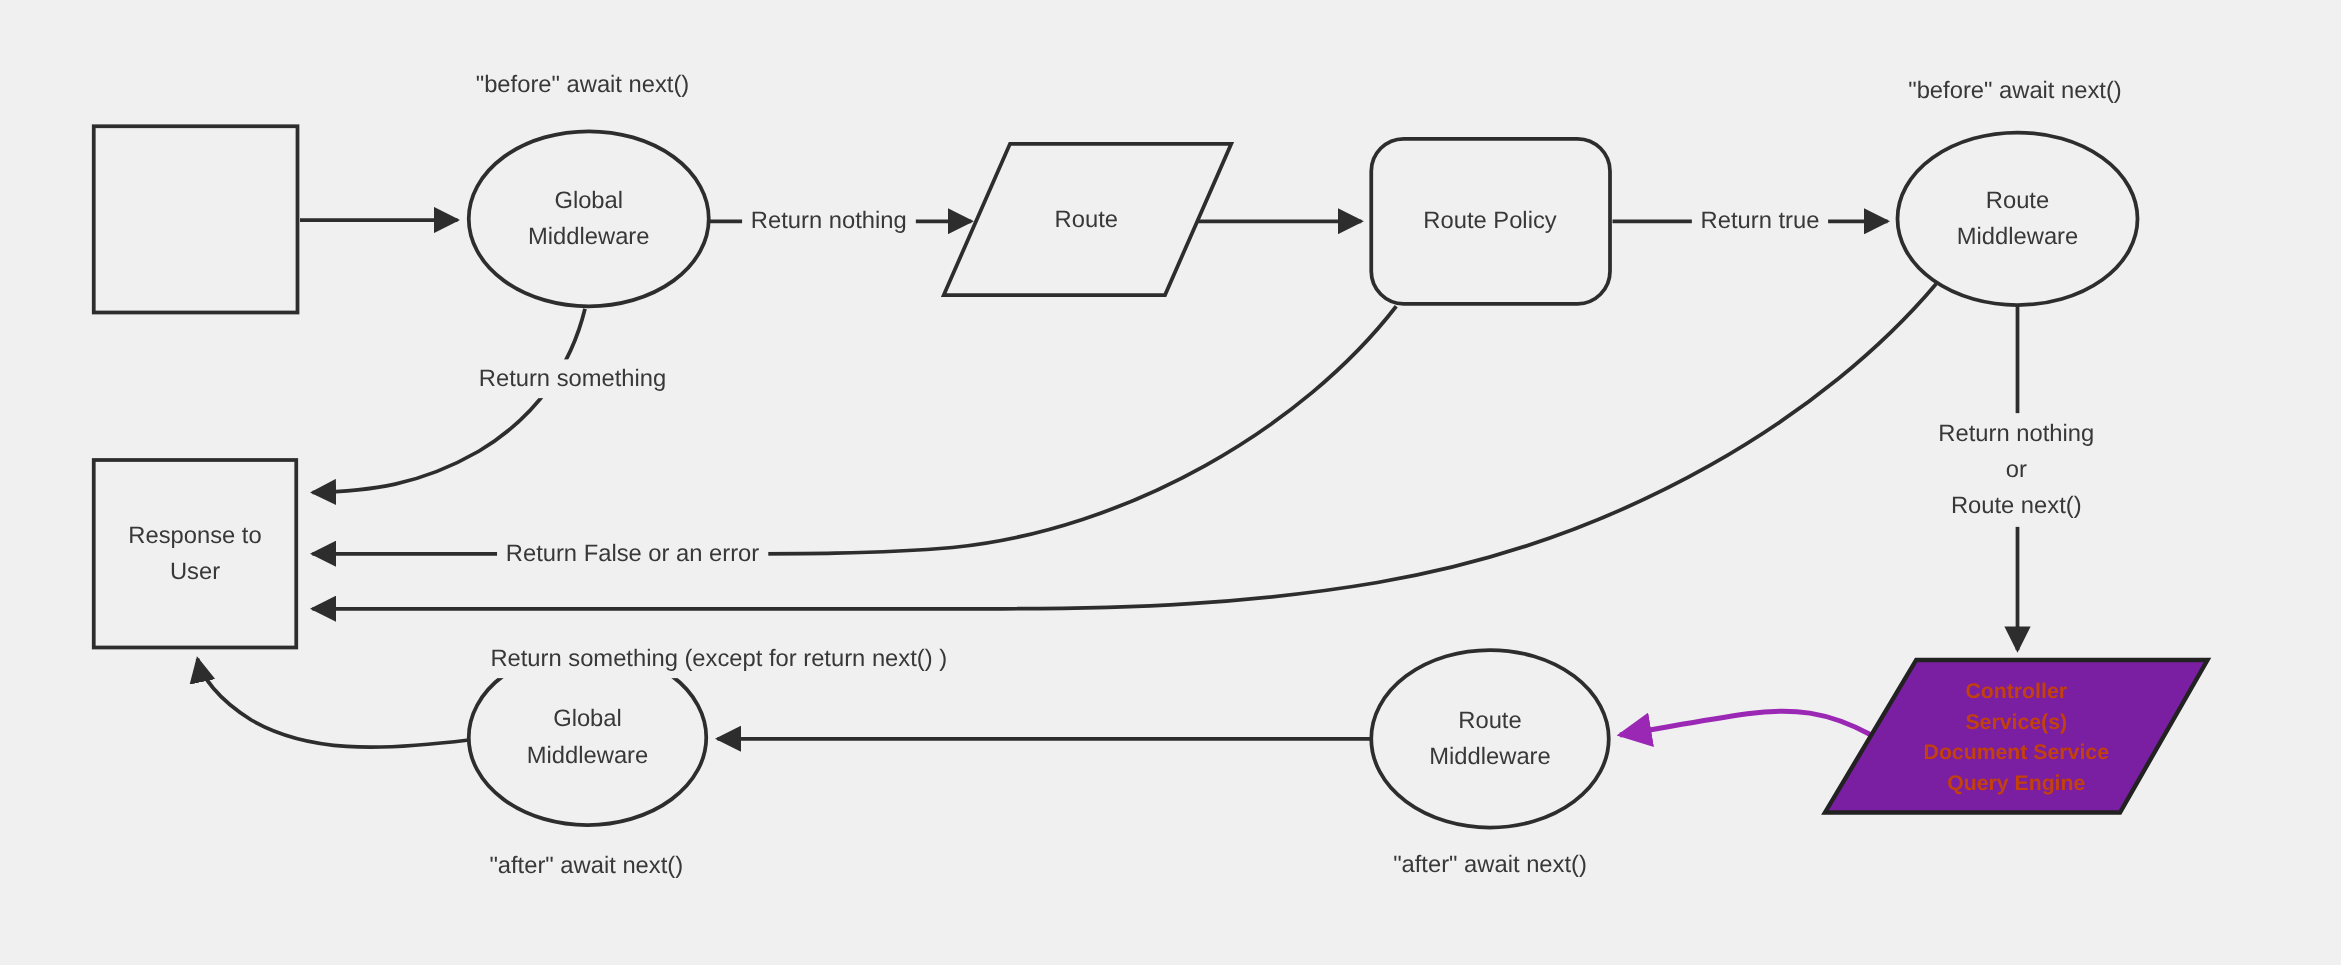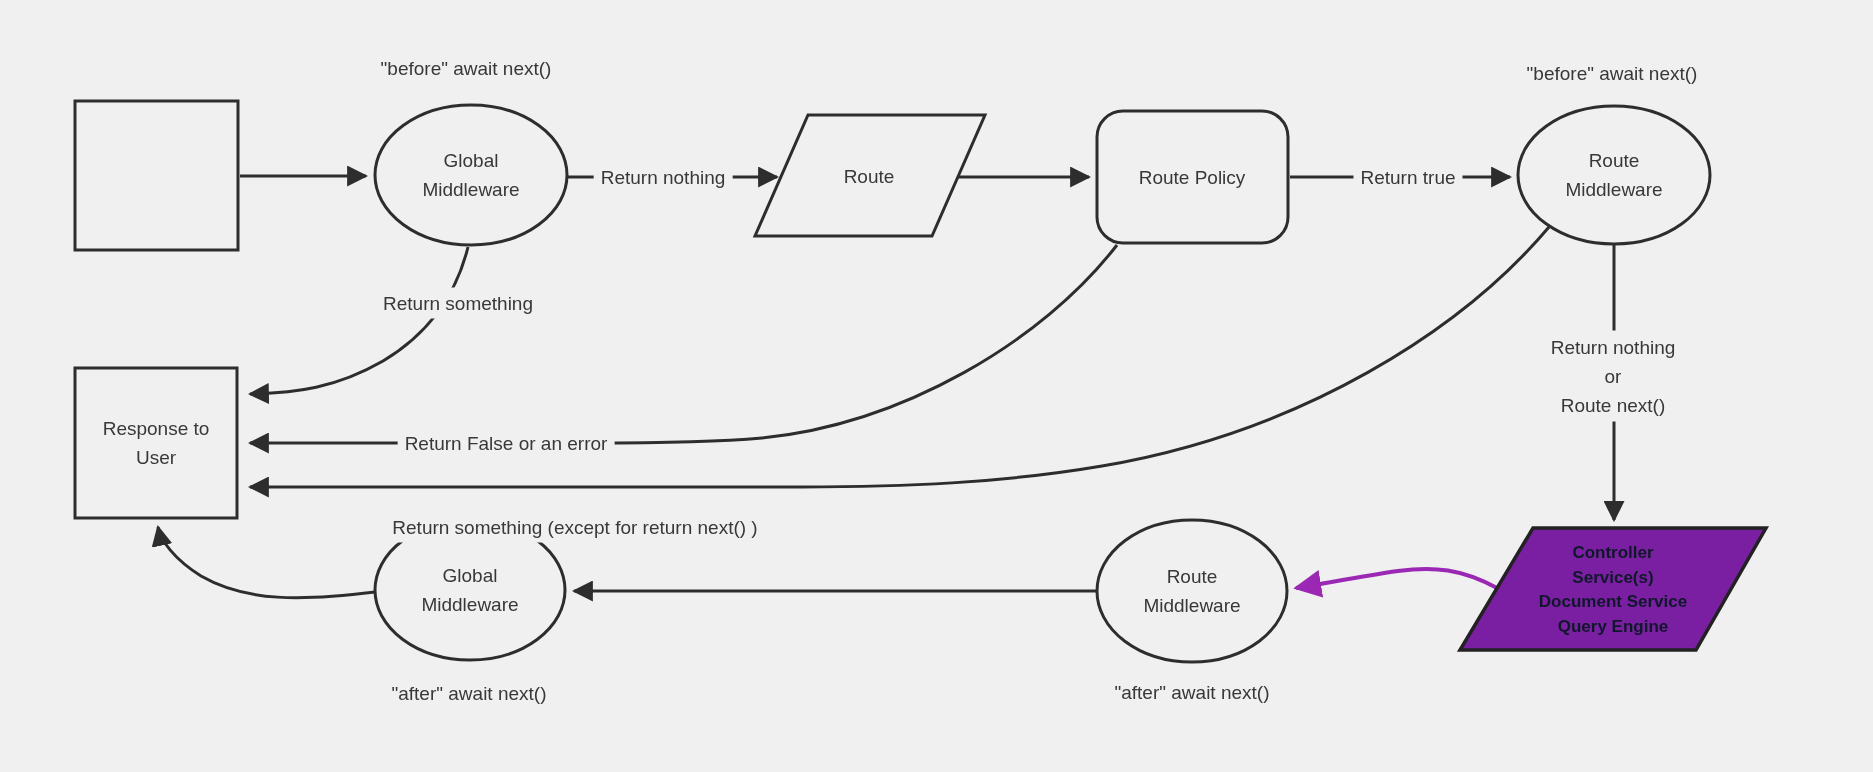--- a/index.html
+++ b/index.html
@@ -25,21 +25,21 @@
   .edge-label{
     background:#f0f0f0;
     padding:1px 7px;
   }
   .multi-label{
     background:#f0f0f0;
     padding:2px 10px;
     white-space:nowrap;
   }
   .controller-label{
-    color:#0f172a;
+    color:#c2410c;
     font-weight:bold;
     font-size:17px;
     line-height:24.5px;
     white-space:nowrap;
   }
 </style>
 </head>
 <body>
 
 <div id="canvas">

